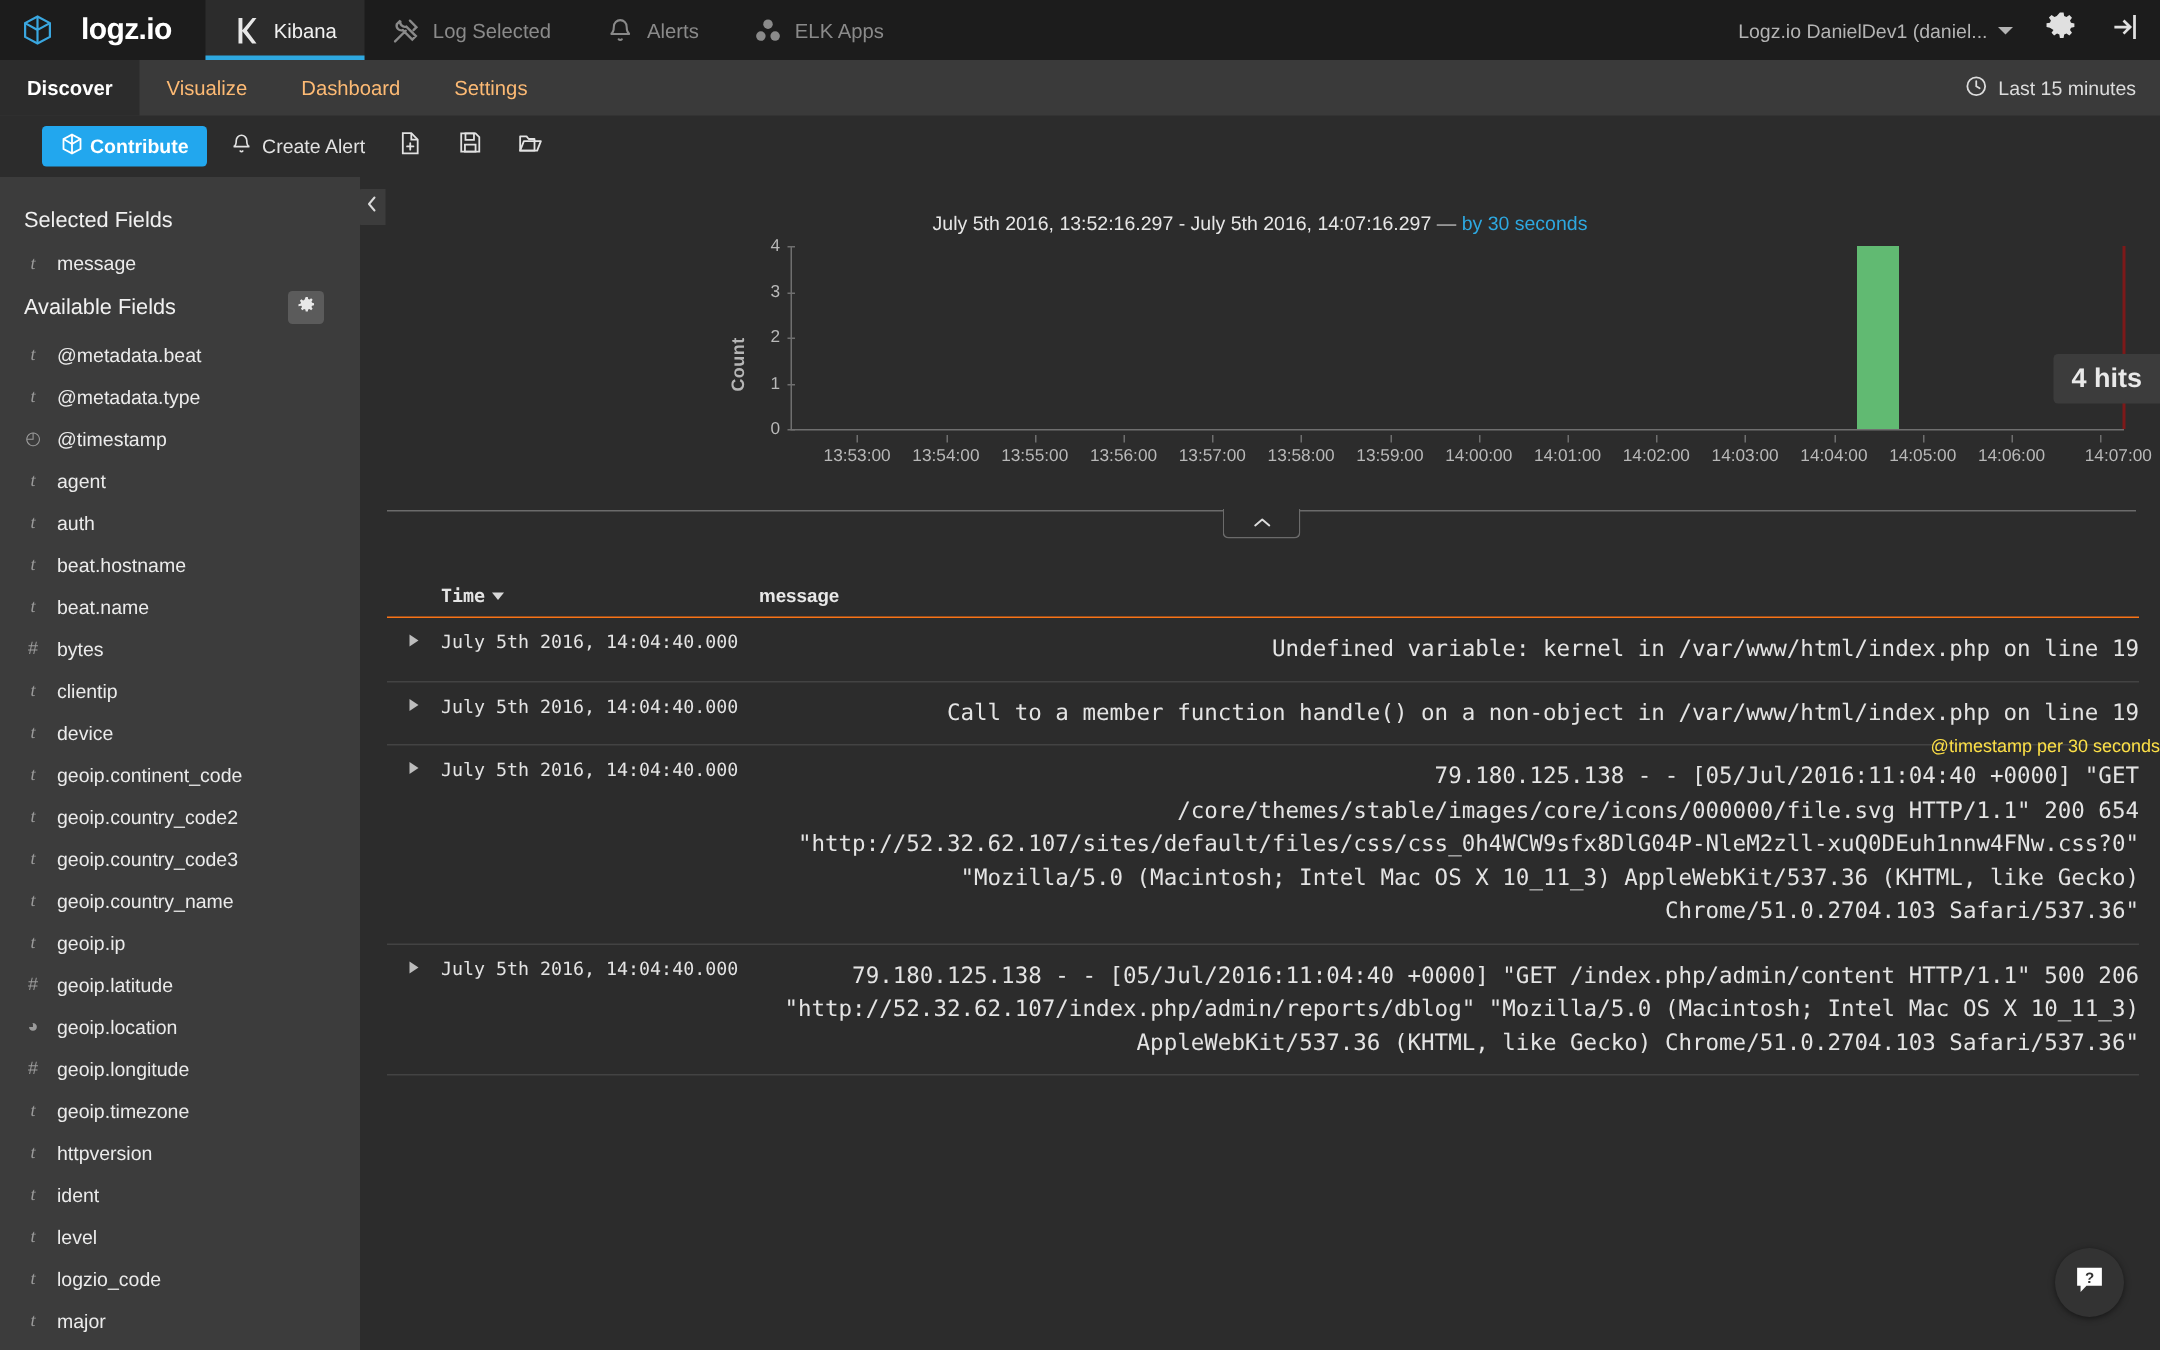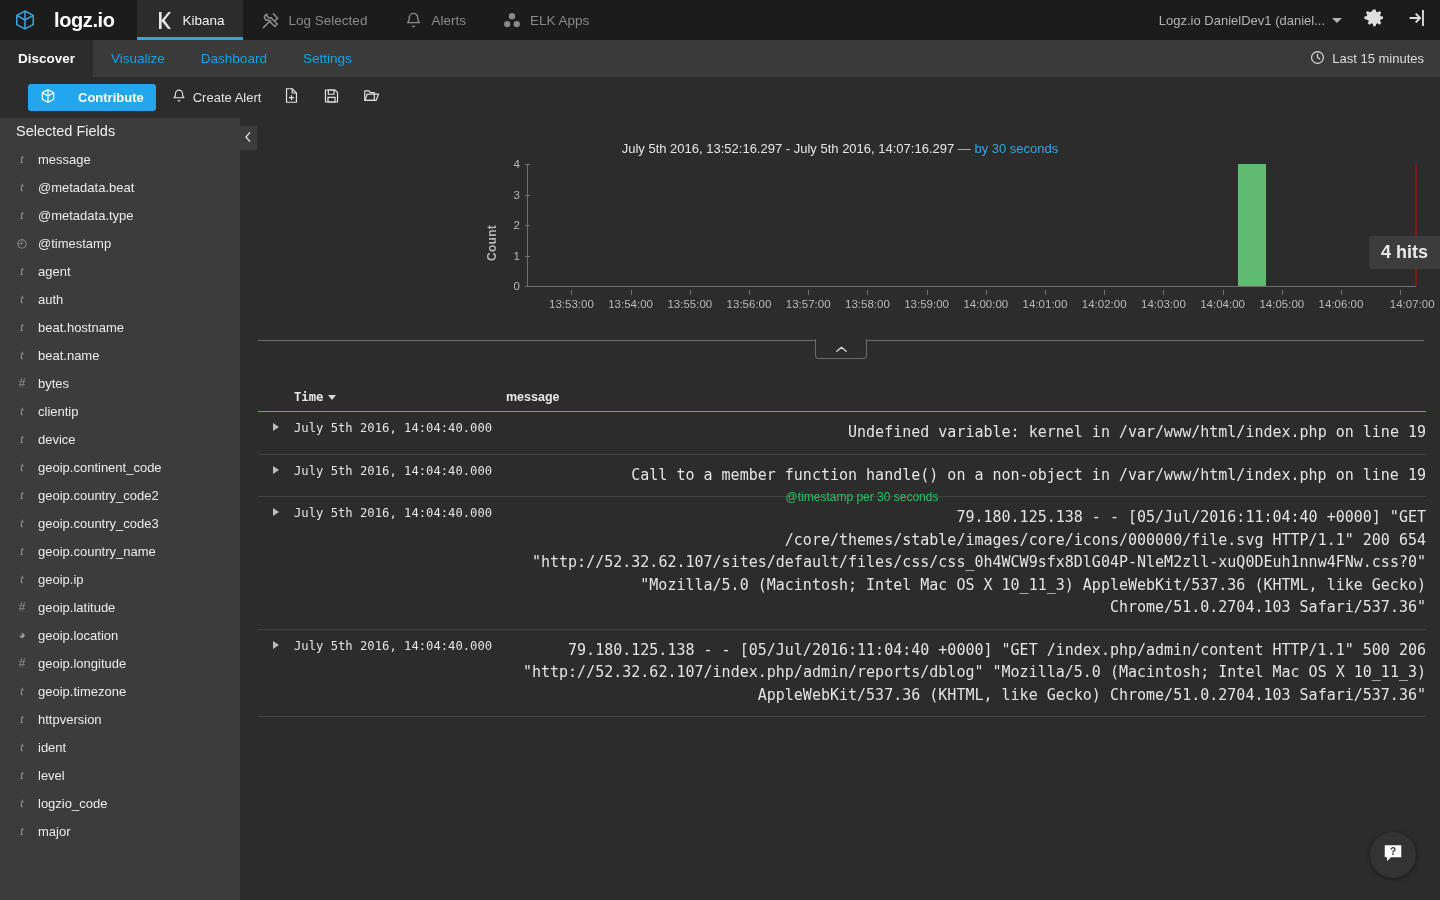--- a/index.html
+++ b/index.html
@@ -52,21 +52,21 @@
     width:44px; cursor:pointer;
   }
 
   
   #subnav {
     height: 37px; background: #3a3a3a;
     display: flex; align-items: stretch; position: relative; z-index: 19;
   }
   .sub-item {
     display:flex; align-items:center; padding: 0 18px;
-    color:#0ea5e9; font-size:13.5px; cursor:pointer;
+    color:#fdba74; font-size:13.5px; cursor:pointer;
   }
   .sub-item.active { background:#2c2c2c; color:#ffffff; font-weight:bold; }
   .subnav-spacer { flex:1; }
   .timepicker {
     display:flex; align-items:center; gap:7px; padding:0 16px;
     color:#dcdcdc; font-size:13px; cursor:pointer;
   }
 
   
   #querybar {
@@ -82,40 +82,40 @@
     font-family:"Liberation Sans", sans-serif;
   }
   .search-input::placeholder { color:#8b8b8b; }
   .search-btn {
     width:40px; background:#383838; border:1px solid #383838;
     display:flex;align-items:center;justify-content:center; cursor:pointer;
   }
   .contribute-btn {
     margin-left: 12px; height:27px;
     background:#22a7ee; border-radius:3px;
-    display:flex; align-items:center; gap:22px;
+    display:flex; align-items:center; gap:4px;
     padding: 0 12px; color:#fff; font-size:13px; font-weight:bold;
     cursor:pointer;
   }
   .qb-action {
     display:flex; align-items:center; gap:7px;
     margin-left: 16px; color:#e2e2e2; font-size:13px; cursor:pointer;
   }
   .qb-icon-btn {
     margin-left: 20px; display:flex; align-items:center; justify-content:center;
     width: 20px; height:22px; cursor:pointer;
   }
 
   
   #main { display:flex; height: 782px; }
 
   
   #sidebar {
     width: 240px; background:#3c3c3c; color:#e8e8e8;
-    padding-top: 0; overflow:hidden; position:relative; flex:none;
+    padding-top: 16px; overflow:hidden; position:relative; flex:none;
   }
   .side-head {
     font-size: 14.5px; color:#f0f0f0; padding: 5px 16px 6px 16px;
     display:flex; align-items:center; justify-content:space-between;
   }
   .gear-btn {
     width:24px;height:22px;background:#5b5b5b;border-radius:3px;
     display:flex;align-items:center;justify-content:center;cursor:pointer;
     margin-right: 8px;
   }
@@ -186,21 +186,21 @@
   .marker-line {
     position:absolute; bottom:0; width:2px; background:#7d1919;
   }
   .xticks { position:absolute; left: 288px; right: 24px; top: 126px; height: 24px; }
   .xtick {
     position:absolute; font-size:11.5px; color:#b9b9b9;
     transform: translateX(-50%); top: 8px; white-space:nowrap;
   }
   .xtickmark { position:absolute; top:0; width:1px; height:5px; background:#6f6f6f; }
   .xaxis-label {
-    text-align:center; font-size:12px; color:#22c55e; margin-top: 176px; margin-left: 44px;
+    text-align:right; font-size:12px; color:#fde047; margin-top: 176px; margin-left: 44px;
   }
 
   
   #splitter {
     position:relative; height: 22px;
     margin: 0 16px 0 18px;
   }
   #splitter .line {
     position:absolute; left:0; right:0; top: 0; height:1px; background:#6b6b6b;
   }
@@ -413,20 +413,31 @@
     <div class="side-head">
       <span>Selected Fields</span>
     </div>
     <div id="selected-fields-list">
         <div class="field-row">
           <span class="ftype">t</span>
           <span>message</span>
         </div>
       </div>
 
+    <div class="side-head">
+      <span>Available Fields</span>
+      <span class="gear-btn">
+        <span>
+          <svg width="13" height="13" viewBox="0 0 24 24" fill="#e8e8e8">
+            <path d="M12 8.3a3.7 3.7 0 1 0 0 7.4 3.7 3.7 0 0 0 0-7.4zm0 2.1a1.6 1.6 0 1 1 0 3.2 1.6 1.6 0 0 1 0-3.2z"></path>
+            <path d="M10.7 1.8h2.6l.42 2.45 1.63.68 2.05-1.4 1.85 1.85-1.4 2.05.68 1.63 2.45.42v2.6l-2.45.42-.68 1.63 1.4 2.05-1.85 1.85-2.05-1.4-1.63.68-.42 2.45h-2.6l-.42-2.45-1.63-.68-2.05 1.4-1.85-1.85 1.4-2.05-.68-1.63L1.8 13.3v-2.6l2.45-.42.68-1.63-1.4-2.05 1.85-1.85 2.05 1.4 1.63-.68z"></path>
+          </svg>
+        </span>
+      </span>
+    </div>
     <div id="available-fields-list">
         <div class="field-row">
           <span class="ftype">t</span>
           <span>@metadata.beat</span>
         </div>
         <div class="field-row">
           <span class="ftype">t</span>
           <span>@metadata.type</span>
         </div>
         <div class="field-row">

